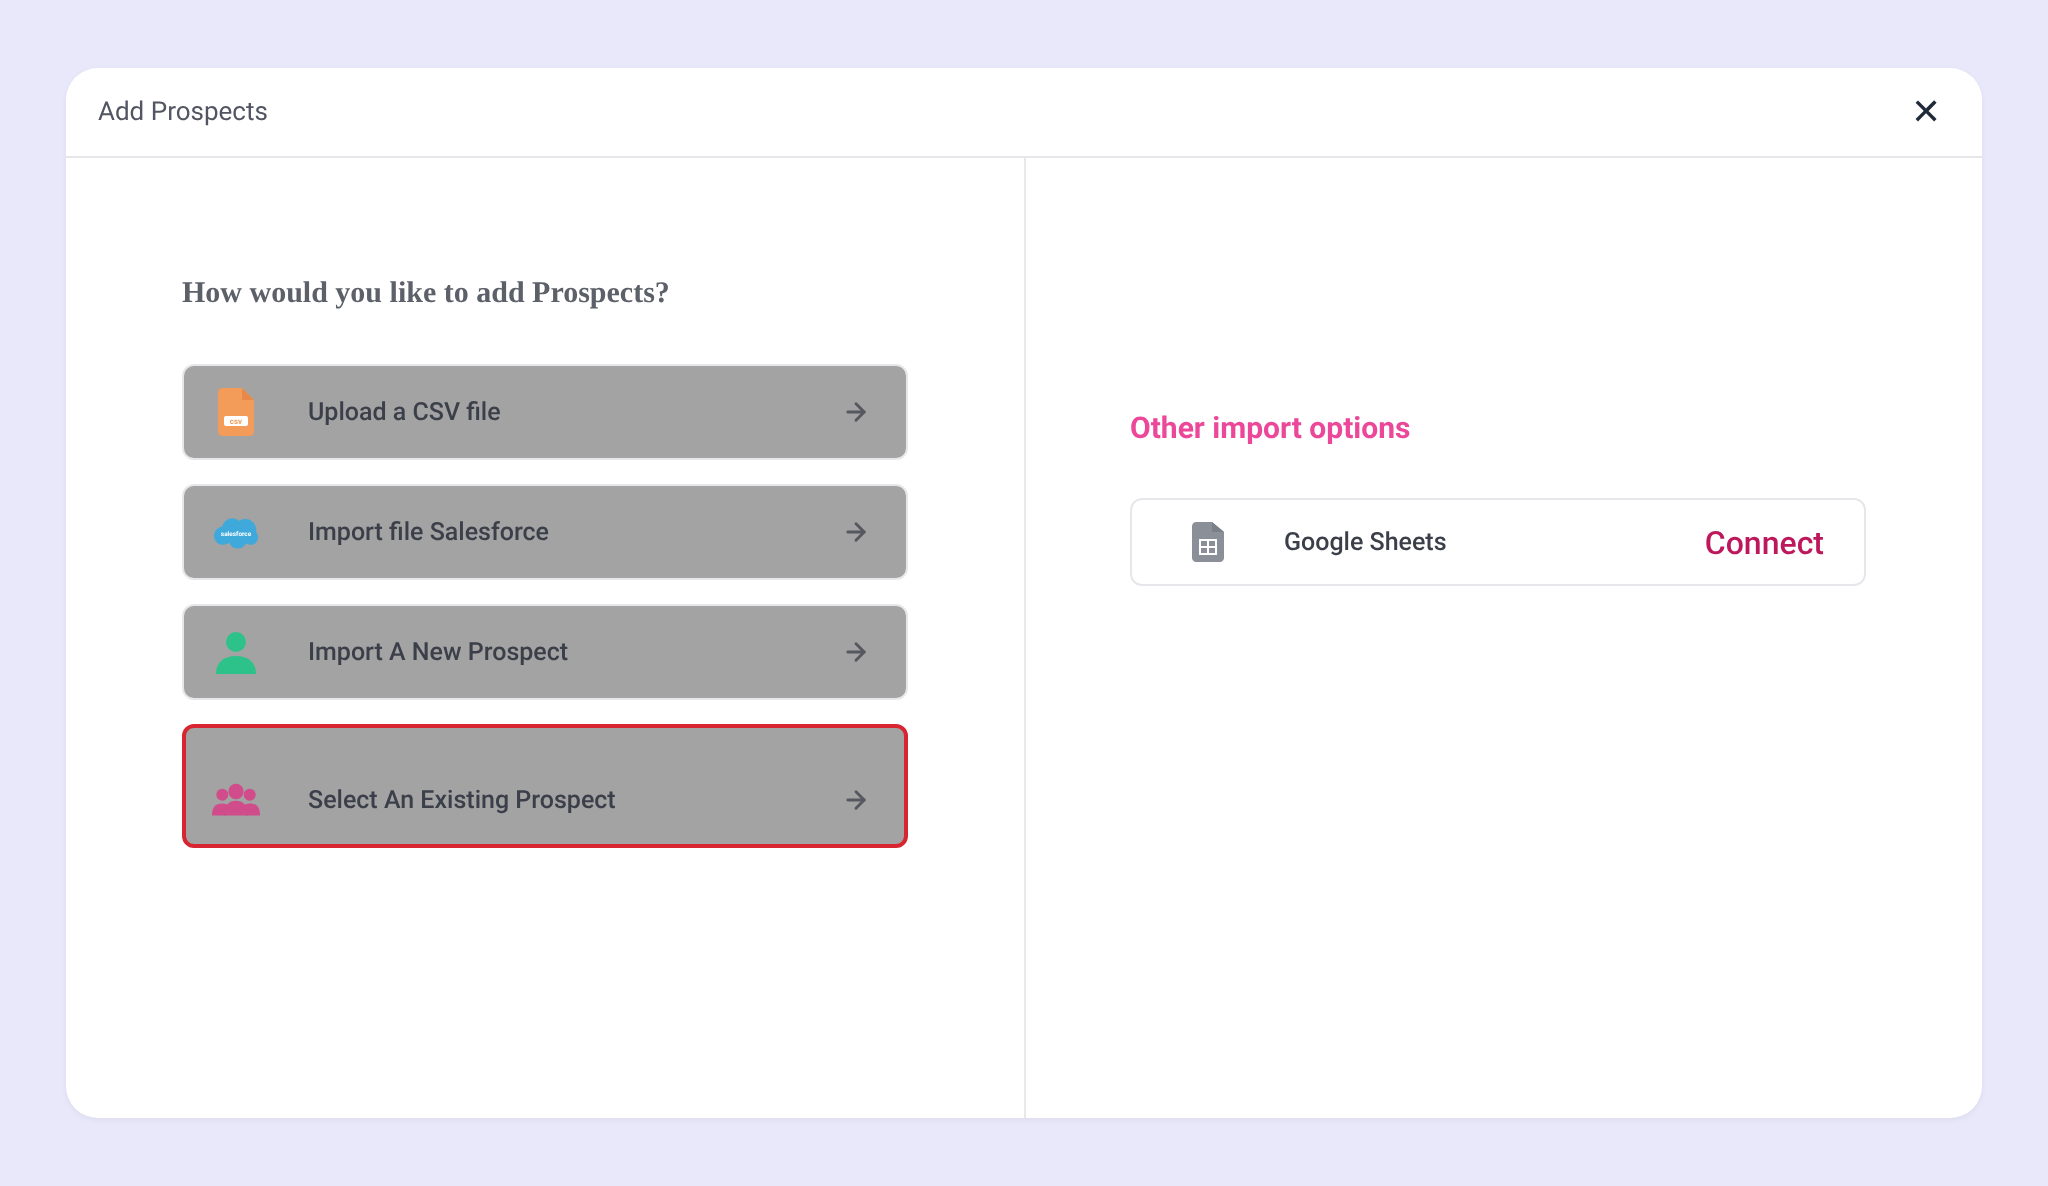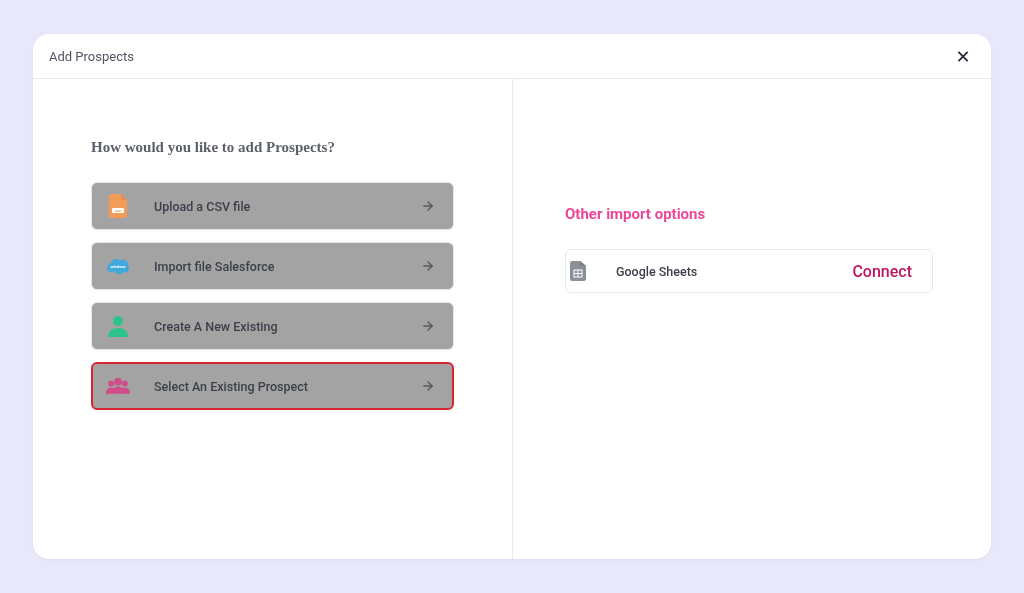--- a/index.html
+++ b/index.html
@@ -75,21 +75,21 @@
       display: flex;
       align-items: center;
       padding: 11px 18px 11px 14px;
       border: 1px solid #E5E7EB;
       border-radius: 6px;
       cursor: pointer;
       background: #a3a3a3;
     }
     .option-card.highlighted {
       border: 2px solid #D72631;
-      padding: 10px 17px 10px 13px;
+      padding: 24px 17px 10px 13px;
     }
     .option-icon {
       width: 24px;
       height: 24px;
       display: flex;
       align-items: center;
       justify-content: center;
       flex-shrink: 0;
     }
     .option-label {
@@ -110,21 +110,21 @@
     }
     .other-title {
       font-size: 15px;
       font-weight: 700;
       color: #ec4899;
       margin-bottom: 26px;
     }
     .import-card {
       display: flex;
       align-items: center;
-      padding: 11px 20px 11px 2px;
+      padding: 11px 20px 11px 28px;
       border: 1px solid #E5E7EB;
       border-radius: 6px;
       background: #FFFFFF;
     }
     .import-icon {
       width: 20px;
       height: 20px;
       display: flex;
       align-items: center;
       justify-content: center;
@@ -195,21 +195,21 @@
           </span>
         </div>
 
         <div class="option-card">
           <span class="option-icon">
             <svg width="20" height="22" viewBox="0 0 20 22">
               <circle cx="10" cy="6" r="5" fill="#2EC28B"></circle>
               <path d="M0 22 C0 16 4 13 10 13 C16 13 20 16 20 22 Z" fill="#2EC28B"></path>
             </svg>
           </span>
-          <span class="option-label">Create A New Existing</span>
+          <span class="option-label">Import A New Prospect</span>
           <span class="arrow-icon">
             <svg width="14" height="14" viewBox="0 0 24 24" fill="none" stroke="currentColor" stroke-width="2.5" stroke-linecap="round" stroke-linejoin="round">
                 <line x1="5" y1="12" x2="19" y2="12"></line>
                 <polyline points="12 5 19 12 12 19"></polyline>
               </svg>
           </span>
         </div>
 
         <div class="option-card highlighted">
           <span class="option-icon">

